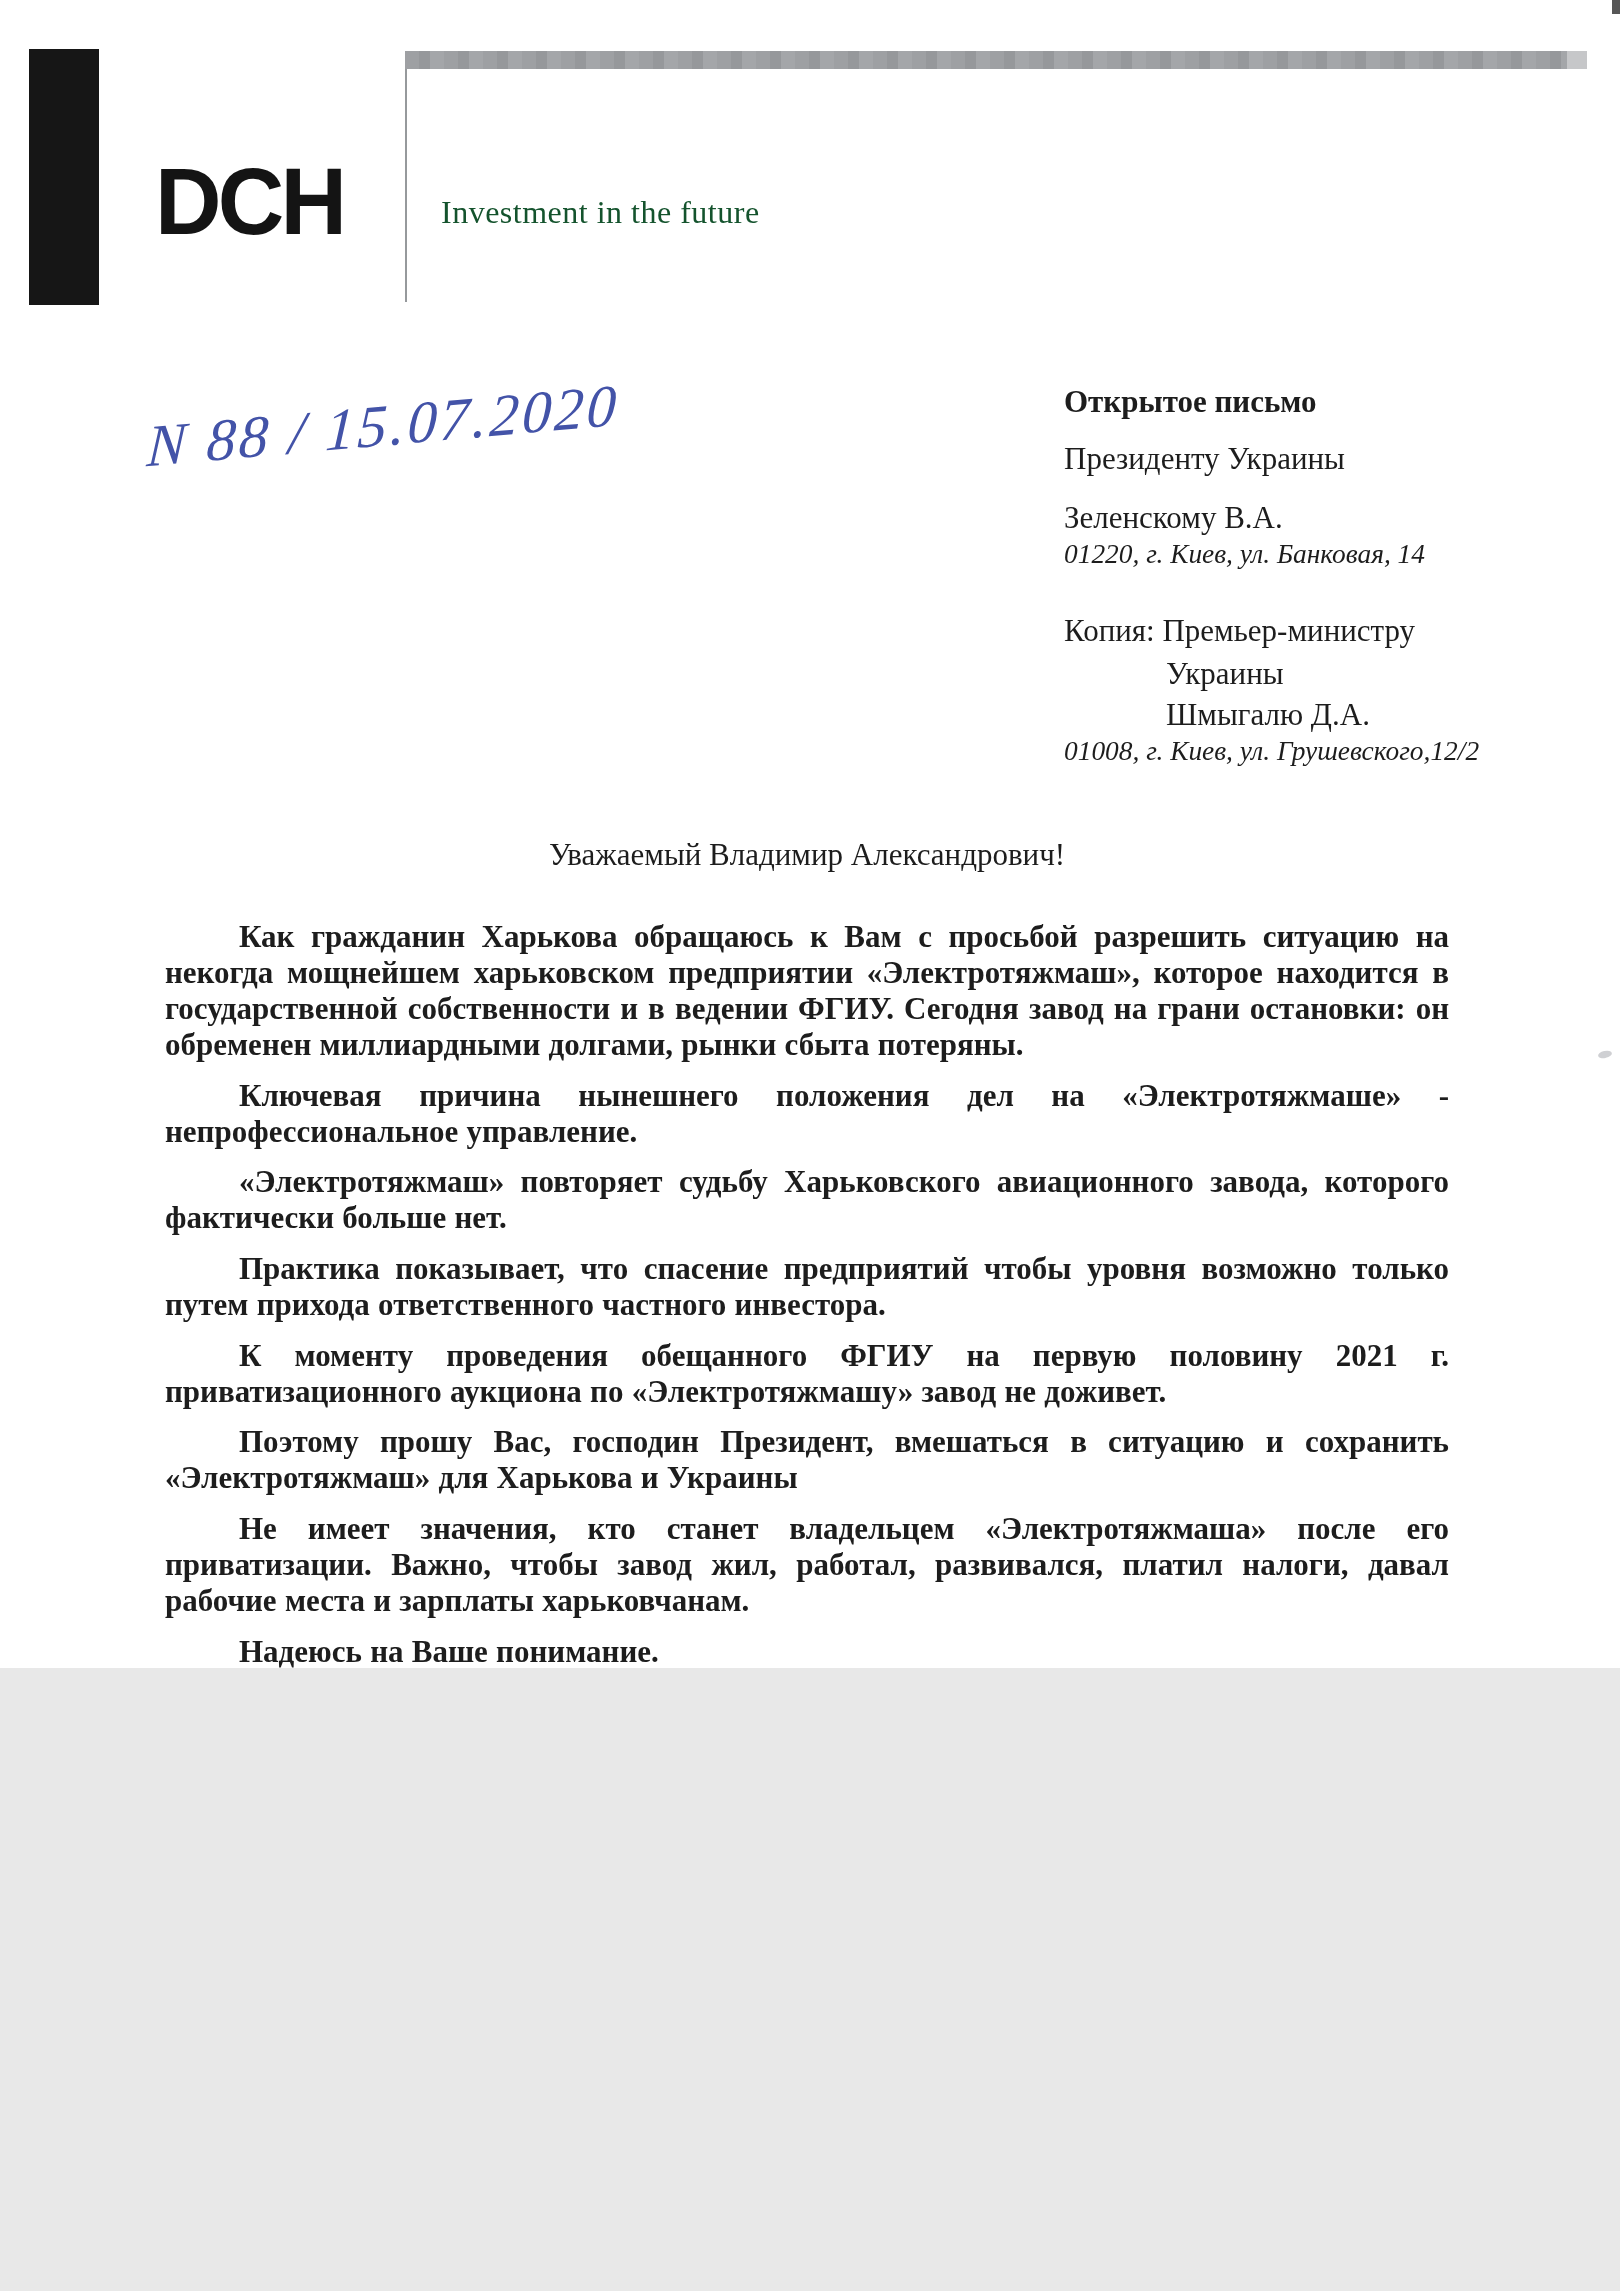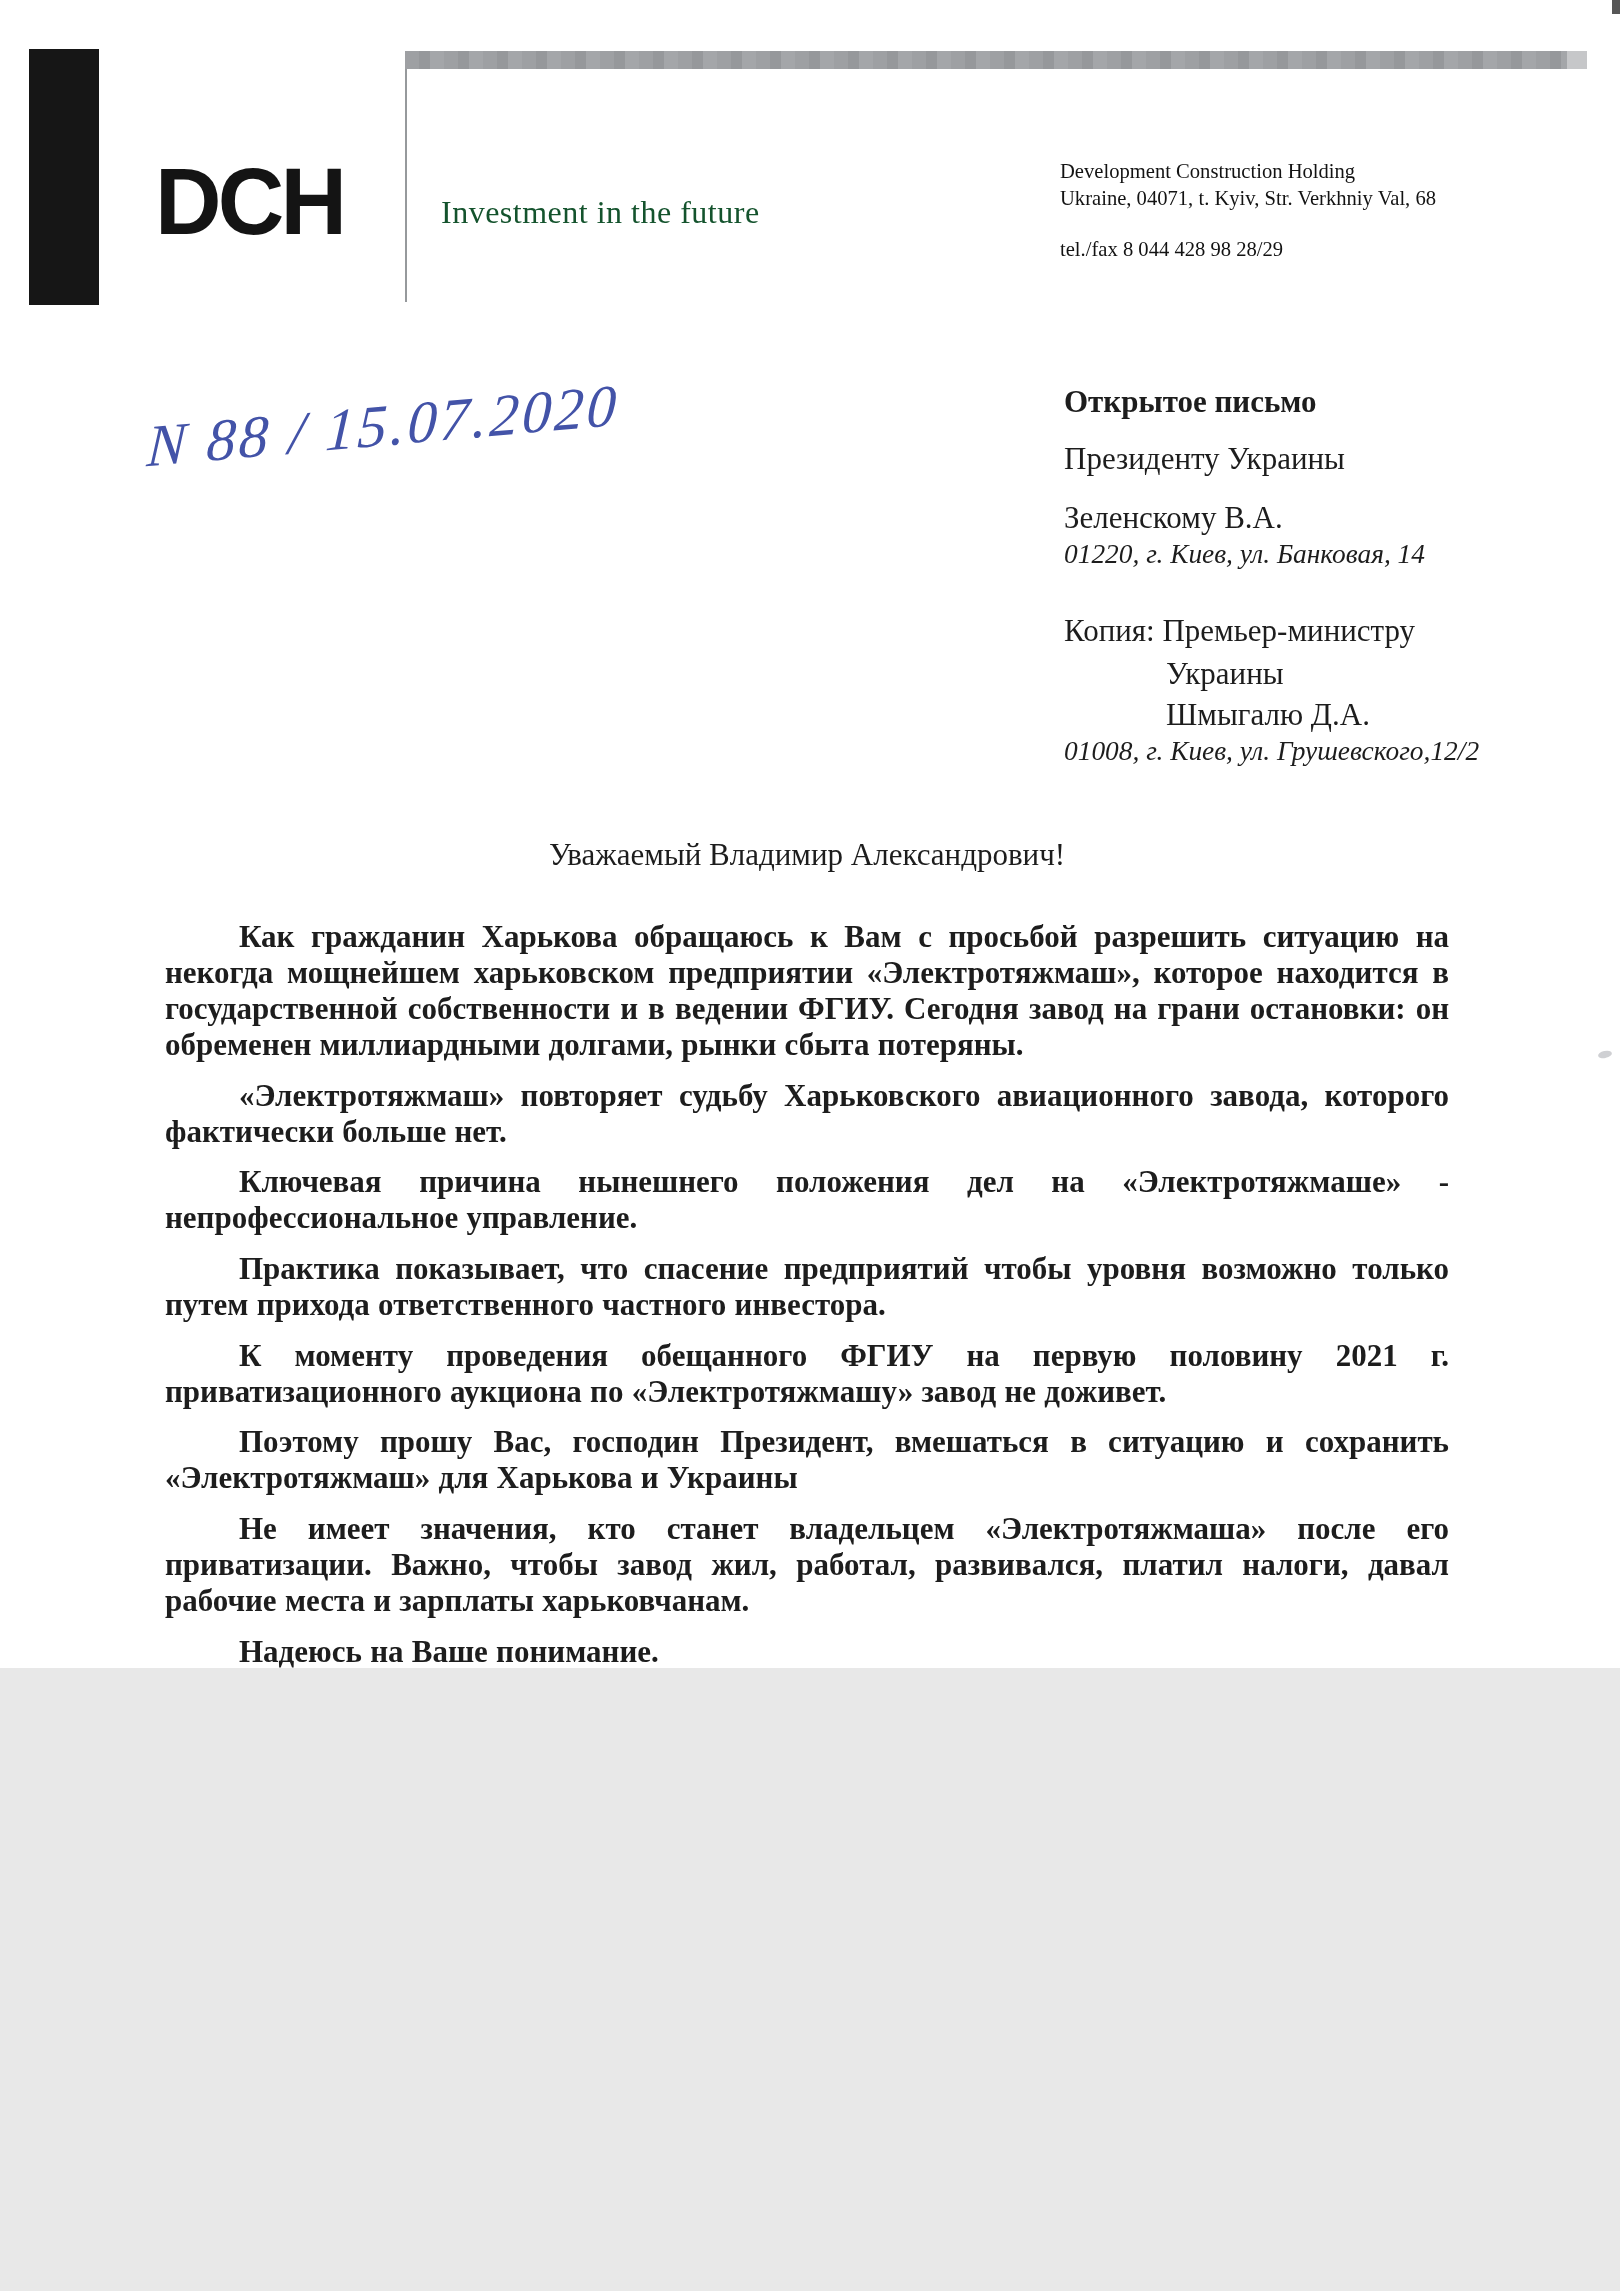--- a/index.html
+++ b/index.html
@@ -59,45 +59,40 @@
 <body>
 
 <div id="page">
 
   <div class="black-bar"></div>
   <div class="logo">DCH</div>
   <div class="gray-bar"></div>
   <div class="gray-bar-tail"></div>
   <div class="v-line"></div>
   <div class="tagline">Investment in the future</div>
-  <div class="company">
-    <div>Development Construction Holding</div>
-    <div>Ukraine, 04071, t. Kyiv, Str. Verkhniy Val, 68</div>
-    <div class="phone">tel./fax 8 044 428 98 28/29</div>
-  </div>
 
   <div class="reg-number">N 88 / 15.07.2020</div>
 
   <div class="recipient">
     <div class="r-line r1">Открытое письмо</div>
     <div class="r-line r2">Президенту Украины</div>
     <div class="r-line r3">Зеленскому В.А.</div>
     <div class="r-line r4">01220, г. Киев, ул. Банковая, 14</div>
     <div class="r-line r5">Копия: Премьер-министру</div>
     <div class="r-line r6">Украины</div>
     <div class="r-line r7">Шмыгалю Д.А.</div>
     <div class="r-line r8">01008, г. Киев, ул. Грушевского,12/2</div>
   </div>
 
   <div class="salutation">Уважаемый Владимир Александрович!</div>
 
   <div class="body-text">
     <p>Как гражданин Харькова обращаюсь к Вам с просьбой разрешить ситуацию на некогда мощнейшем харьковском предприятии «Электротяжмаш», которое находится в государственной собственности и в ведении ФГИУ. Сегодня завод на грани остановки: он обременен миллиардными долгами, рынки сбыта потеряны.</p>
+    <p>Ключевая причина нынешнего положения дел на «Электротяжмаше» - непрофессиональное управление.</p>
     <p>«Электротяжмаш» повторяет судьбу Харьковского авиационного завода, которого фактически больше нет.</p>
-    <p>Ключевая причина нынешнего положения дел на «Электротяжмаше» - непрофессиональное управление.</p>
     <p>Практика показывает, что спасение предприятий чтобы уровня возможно только путем прихода ответственного частного инвестора.</p>
     <p>К моменту проведения обещанного ФГИУ на первую половину 2021 г. приватизационного аукциона по «Электротяжмашу» завод не доживет.</p>
     <p>Поэтому прошу Вас, господин Президент, вмешаться в ситуацию и сохранить «Электротяжмаш» для Харькова и Украины</p>
     <p>Не имеет значения, кто станет владельцем «Электротяжмаша» после его приватизации. Важно, чтобы завод жил, работал, развивался, платил налоги, давал рабочие места и зарплаты харьковчанам.</p>
     <p>Надеюсь на Ваше понимание.</p>
   </div>
 
   <div class="valediction">Искренне Ваш,</div>
   <div class="signer-title">Президент DCH</div>
   <div class="signer-name">Александр Ярославский</div>

